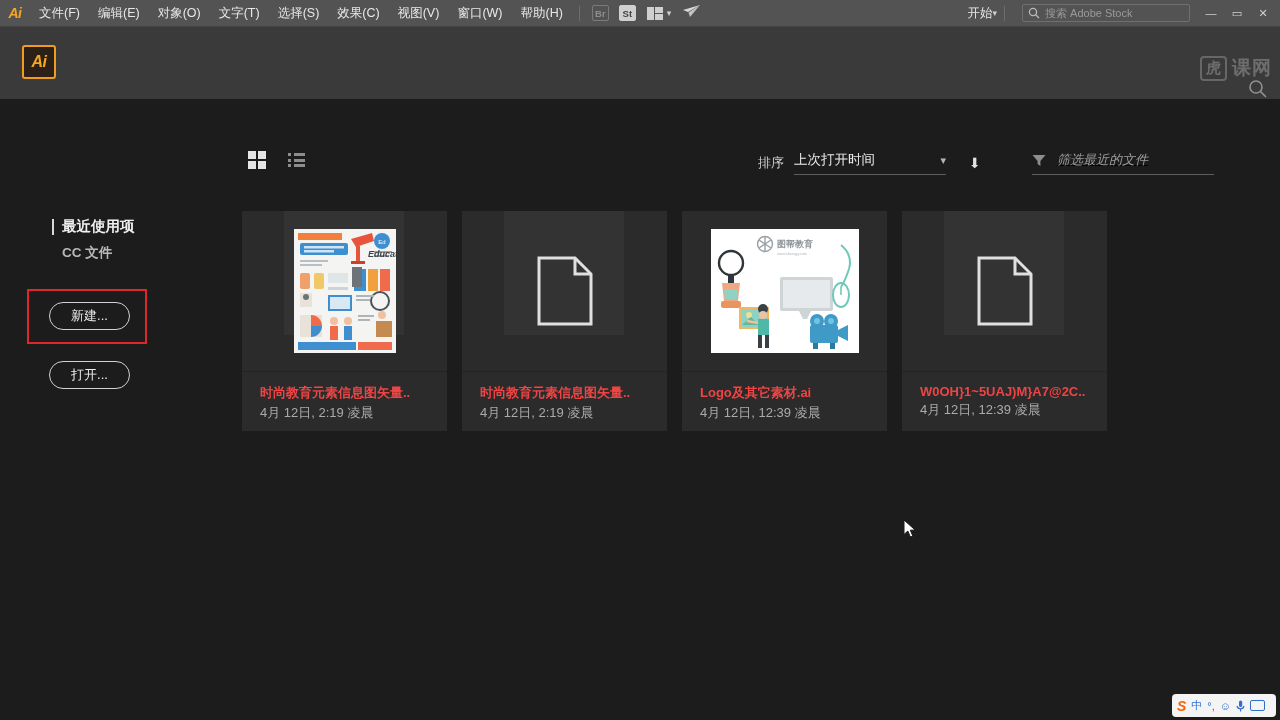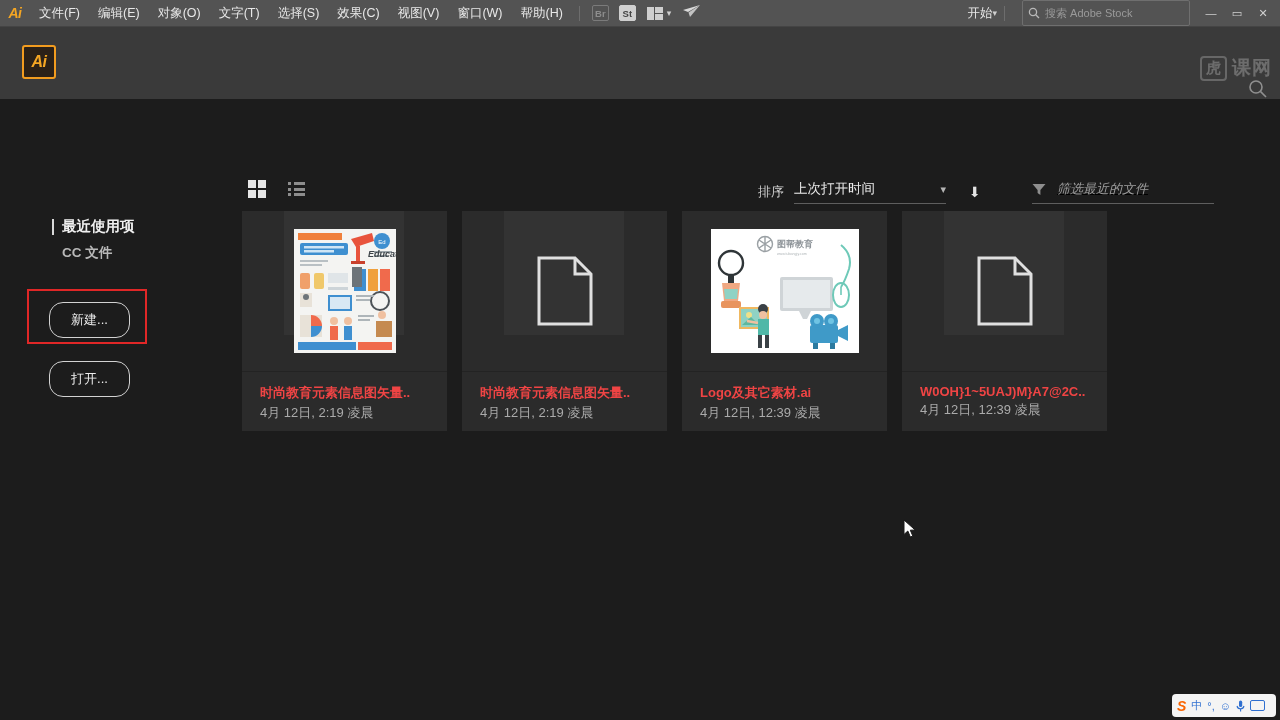--- a/index.html
+++ b/index.html
@@ -40,21 +40,21 @@
   .ws-grid { display: grid; grid-template-columns: 7px 8px; grid-template-rows: 6px 6px; gap: 1px; }
   .ws-grid i { background: #cfcfcf; display: block; }
   .ws-grid i:nth-child(1) { grid-row: 1 / span 2; }
   .chev { color: #cfcfcf; font-size: 9px; }
   .rocket { margin-left: 10px; color: #d8d8d8; }
   .menubar-right { margin-left: auto; display: flex; align-items: center; padding-right: 4px; }
   .start-label { color: #e8e8e8; font-size: 12.5px; }
   .stock-search {
     display: flex; align-items: center; gap: 5px;
     border: 1px solid #6f6f6f; border-radius: 2px;
-    height: 26px; padding: 0 7px 0 5px; margin-left: 10px; min-width: 168px;
+    height: 18px; padding: 0 7px 0 5px; margin-left: 10px; min-width: 168px;
   }
   .stock-search .ph { color: #9a9a9a; font-size: 11px; font-style: normal; }
   .win-ctrl { display: flex; align-items: center; margin-left: 8px; }
   .win-ctrl span { color: #d0d0d0; font-size: 11px; width: 26px; text-align: center; }
 
   
   .appheader {
     position: absolute; left: 0; top: 27px; width: 1280px; height: 72px;
     background: #3a3a3a;
   }
@@ -91,30 +91,30 @@
   .side-sub {
     position: absolute; left: 62px; top: 145px;
     color: #b8b8b8; font-size: 13.5px; font-weight: bold;
   }
   .newbtn-highlight {
     position: absolute; left: 27px; top: 190px; width: 120px; height: 55px;
     border: 2px solid #e02727; background: transparent;
   }
   .pillbtn {
     position: absolute; left: 49px;
-    width: 81px; height: 36px; border: 1px solid #d2d2d2; border-radius: 14px;
+    width: 81px; height: 28px; border: 1px solid #d2d2d2; border-radius: 14px;
     background: transparent; color: #ededed; font-size: 13px;
     display: flex; align-items: center; justify-content: center;
     font-family: "Liberation Sans", sans-serif;
   }
   .pillbtn.new { top: 203px; }
   .pillbtn.open { top: 262px; }
 
   
-  .toolrow { position: absolute; left: 0; top: 71px; width: 1280px; height: 40px; }
+  .toolrow { position: absolute; left: 0; top: 42px; width: 1280px; height: 40px; }
   .viewtoggle { position: absolute; display: flex; align-items: center; gap: 22px; left: 248px; top: 10px; }
   .icon-grid { display: grid; grid-template-columns: 8px 8px; grid-template-rows: 8px 8px; gap: 2px; }
   .icon-grid i { background: #e6e6e6; display: block; }
   .icon-list { display: flex; flex-direction: column; gap: 2.5px; }
   .icon-list .lrow { display: flex; align-items: center; gap: 3px; }
   .icon-list .lrow b { width: 3px; height: 3px; background: #8d8d8d; display: block; }
   .icon-list .lrow s { width: 11px; height: 3px; background: #8d8d8d; display: block; }
 
   .sortwrap { position: absolute; left: 758px; top: 10px; display: flex; align-items: center; }
   .sort-label { color: #cfcfcf; font-size: 13px; margin-right: 10px; }

